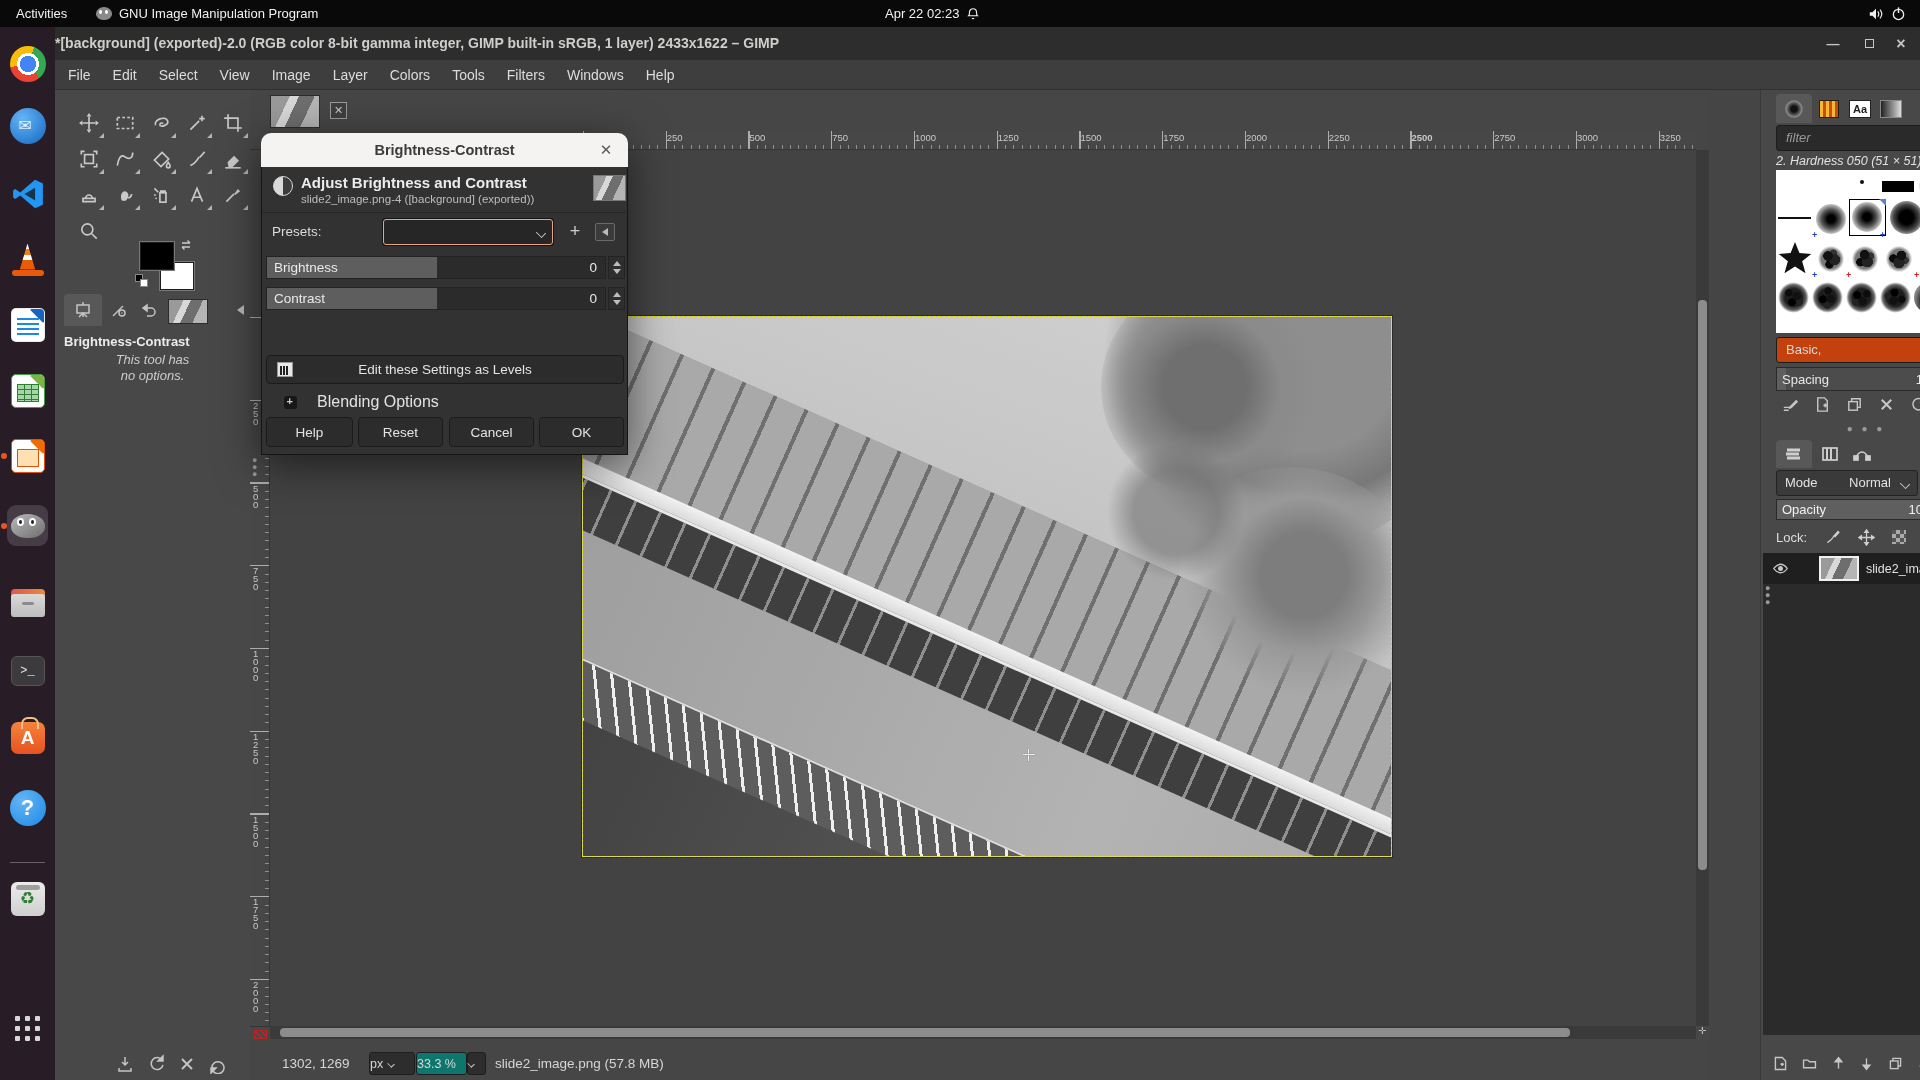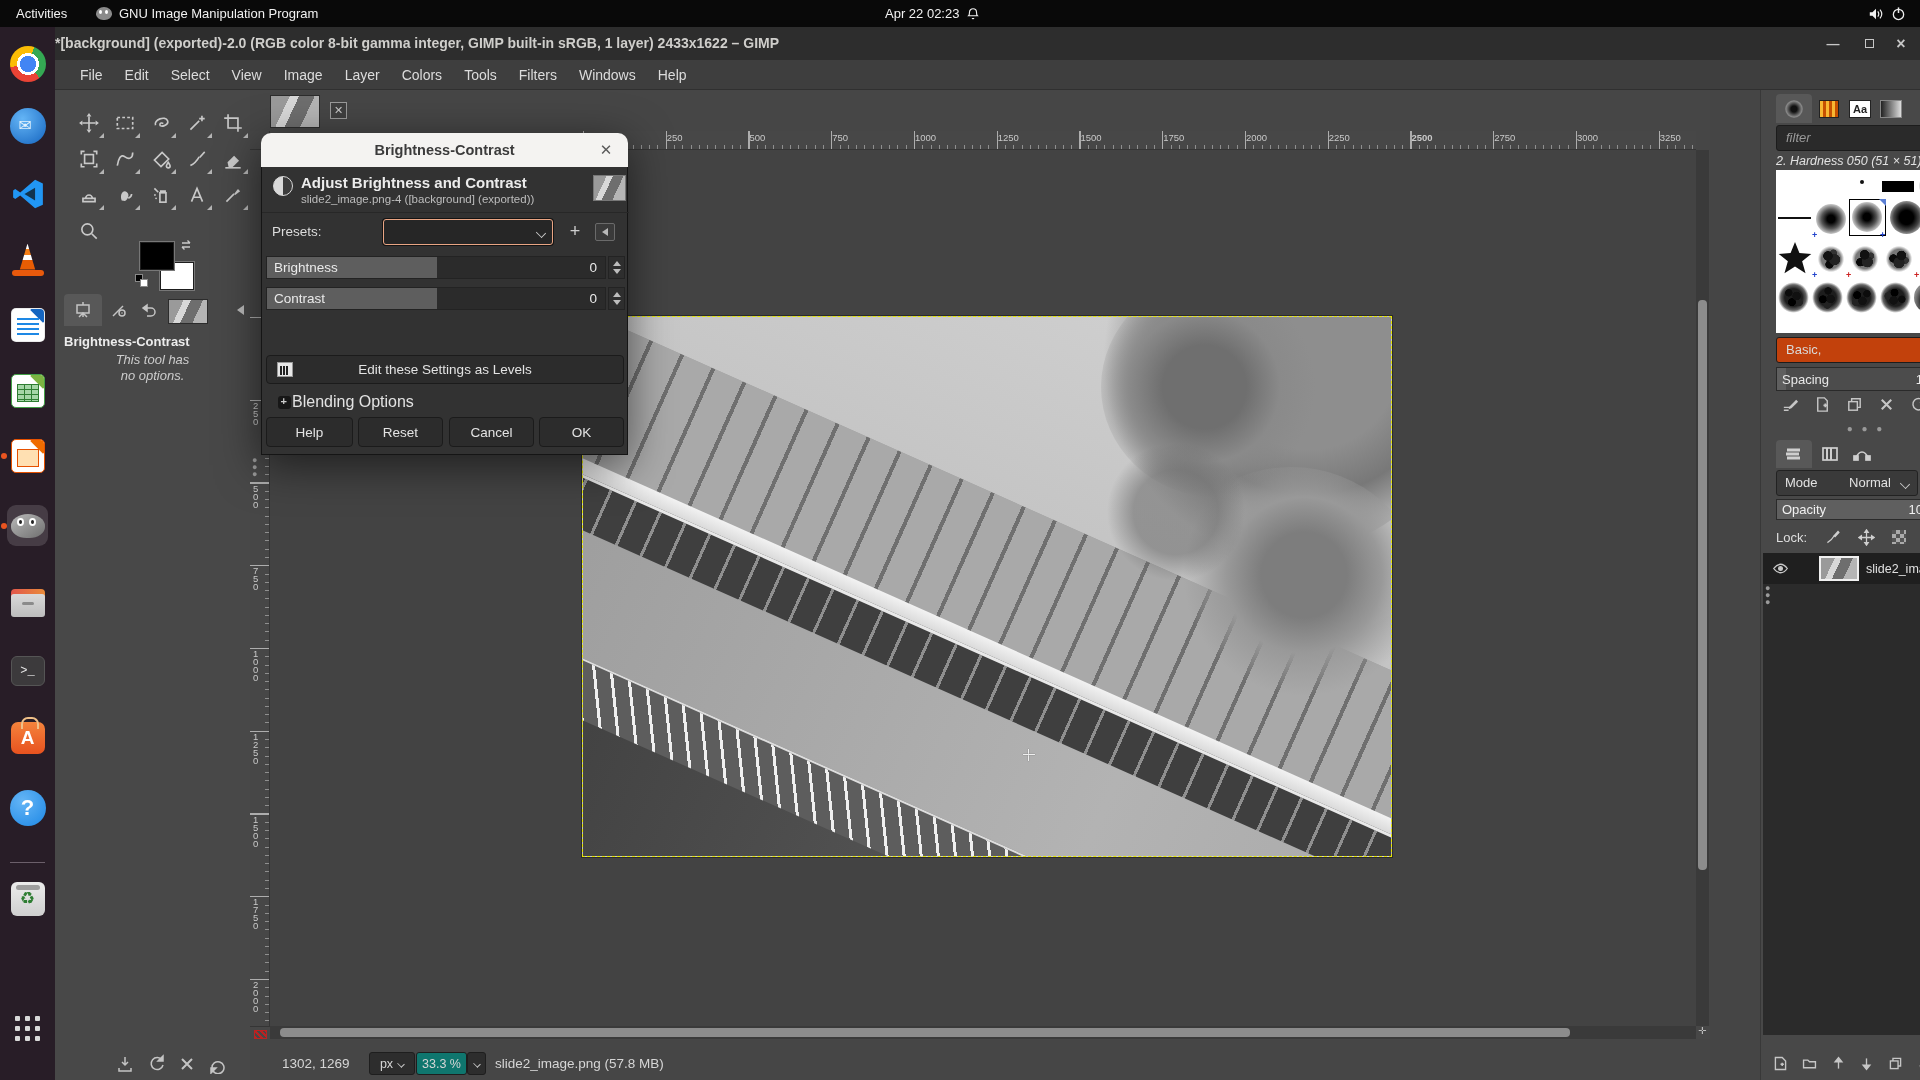--- a/index.html
+++ b/index.html
@@ -49,21 +49,21 @@
   .trash-ic { width:34px; height:34px; border-radius:6px; background:linear-gradient(180deg,#ececec,#cfcfcf); position:relative; display:flex; align-items:center; justify-content:center; color:#2e7d32; font-size:17px; }
   .trash-ic:before { content:""; position:absolute; top:3px; left:5px; width:24px; height:5px; border-radius:3px; background:#9e9e9e; }
   .grid-ic { width:26px; height:26px; display:grid; grid-template-columns:repeat(3,1fr); gap:4px; }
   .grid-ic i { width:5px; height:5px; background:#d9d9d9; border-radius:1px; }
 
   
   #titlebar { position:absolute; left:55px; top:27px; width:1865px; height:33px; background:#2d2d2d; color:#cfcecb; font-size:14px; font-weight:bold; }
   #titlebar .t { position:absolute; width:100%; text-align:left; line-height:33px; }
   .winbtn { position:absolute; top:8px; width:18px; height:18px; color:#c7c7c7; font-size:13px; line-height:18px; text-align:center; }
   .restore-glyph { display:inline-block; width:9px; height:9px; border:1px solid #c7c7c7; margin-top:4px; }
-  #menubar { position:absolute; left:55px; top:60px; width:1865px; height:30px; background:#3e3e3e; border-bottom:1px solid #303030; color:#dcdcdc; font-size:14px; display:flex; align-items:center; padding-left:16px; gap:4px; }
+  #menubar { position:absolute; left:55px; top:60px; width:1865px; height:30px; background:#3e3e3e; border-bottom:1px solid #303030; color:#dcdcdc; font-size:14px; display:flex; align-items:center; padding-left:4px; gap:4px; }
   #menubar span { padding:3px 9px; }
 
   
   #toolbox { position:absolute; left:55px; top:90px; width:195px; height:990px; background:#484848; }
   .tool { position:absolute; width:34px; height:34px; display:flex; align-items:center; justify-content:center; }
   .tool svg { stroke:#c9c9c9; fill:none; stroke-width:1.5; width:22px; height:22px; }
   .tool svg .f { fill:#c9c9c9; stroke:none; }
   .tool.grp:after { content:""; position:absolute; right:2px; bottom:2px; border-left:5px solid transparent; border-bottom:5px solid #b5b5b5; }
   .swatch { position:absolute; border:1px solid #1d1d1d; box-shadow:0 0 0 1px #777; }
   .dtab { position:absolute; display:flex; align-items:center; justify-content:center; }
@@ -104,21 +104,21 @@
   #hscroll { position:absolute; left:20px; top:936px; width:1426px; height:13px; background:#3a3a3a; }
   #hscroll .thumb { position:absolute; left:10px; top:2px; width:1290px; height:9px; border-radius:4px; background:#8c8c8c; }
   #vscroll { position:absolute; left:1446px; top:60px; width:13px; height:876px; background:#3a3a3a; }
   #vscroll .thumb { position:absolute; left:2px; top:150px; width:9px; height:570px; border-radius:4px; background:#8c8c8c; }
   #qmask { position:absolute; left:0; top:936px; width:20px; height:13px; background:#474747; border-top:1px solid #353535; }
   #qmask:before { content:""; position:absolute; left:4px; top:3px; width:11px; height:7px; border:1px solid #b22; background:repeating-linear-gradient(45deg,#b22 0 2px,transparent 2px 4px); }
   #navbtn { position:absolute; left:1446px; top:936px; width:14px; height:13px; background:#474747; }
   #navbtn:before { content:"✛"; position:absolute; left:2px; top:-1px; font-size:10px; color:#bbb; }
 
   #statusbar { position:absolute; left:0; top:957px; width:1460px; height:33px; background:#464646; color:#d6d6d6; font-size:13.5px; }
-  .sbox { position:absolute; top:5px; height:23px; background:#2d2d2d; border:1px solid #1e1e1e; border-radius:3px; color:#d6d6d6; font-size:12.5px; display:flex; align-items:center; justify-content:center; gap:5px; }
+  .sbox { position:absolute; top:5px; height:23px; background:#2d2d2d; border:1px solid #1e1e1e; border-radius:3px; color:#d6d6d6; font-size:12.5px; display:flex; align-items:center; gap:5px; }
 
   
   #dialog { position:absolute; left:261px; top:133px; width:367px; height:322px; z-index:60; filter:drop-shadow(0 10px 22px rgba(0,0,0,.55)); }
   #dlg-header { position:absolute; left:0; top:0; width:367px; height:34px; background:#f4f3f1; border-radius:10px 10px 0 0; }
   #dlg-header .t { position:absolute; width:100%; text-align:center; line-height:34px; font-weight:bold; font-size:14.5px; color:#3b3b3b; }
   #dlg-close { position:absolute; right:12px; top:7px; width:20px; height:20px; text-align:center; line-height:20px; color:#5a5a5a; font-size:15px; }
   #dlg-body { position:absolute; left:0; top:34px; width:367px; height:288px; background:#323232; border:1px solid #151515; border-top:none; color:#e2e2e2; }
   .bc-icon { position:absolute; left:11px; top:9px; width:20px; height:20px; border-radius:50%; background:linear-gradient(90deg,#d9d9d9 50%,#3c3c3c 50%); border:1px solid #d9d9d9; }
   #dlg-heading { position:absolute; left:39px; top:7px; font-size:15px; font-weight:bold; color:#ececec; }
   #dlg-sub { position:absolute; left:39px; top:26px; font-size:11.5px; color:#bdbdbd; }
@@ -136,21 +136,21 @@
   .sliderrow .val { position:absolute; right:8px; top:3px; font-size:13.5px; color:#eaeaea; }
   .spinner { position:absolute; left:346px; width:17px; height:23px; background:#2e2e2e; border:1px solid #232323; }
   .spinner i { position:absolute; left:4px; width:0; height:0; border-left:4px solid transparent; border-right:4px solid transparent; }
   .spinner .up { top:4px; border-bottom:5px solid #bdbdbd; }
   .spinner .dn { bottom:4px; border-top:5px solid #bdbdbd; }
   .dlg-btn { position:absolute; height:30px; background:#2c2c2c; border:1px solid #1b1b1b; border-radius:4px; color:#e3e3e3; font-size:13.5px; display:flex; align-items:center; justify-content:center; }
   #levels-btn { left:4px; top:188px; width:358px; height:29px; }
   .hist-ic { position:absolute; left:10px; top:6px; width:16px; height:15px; background:#e8e8e8; border:1px solid #999; }
   .hist-ic:before { content:""; position:absolute; left:2px; bottom:1px; width:10px; height:9px;
     background:linear-gradient(90deg,#222 0 2px,transparent 2px 3px,#222 3px 5px,transparent 5px 6px,#222 6px 8px,transparent 8px); }
-  #blend-row { position:absolute; left:16px; top:227px; height:16px; display:flex; align-items:center; gap:1px; }
+  #blend-row { position:absolute; left:22px; top:227px; height:16px; display:flex; align-items:center; gap:20px; }
   .expander-ic { width:13px; height:13px; border-radius:3px; background:#171717; position:relative; }
   .expander-ic:before { content:"+"; position:absolute; left:2.5px; top:-1px; color:#cdcdcd; font-size:11px; font-weight:bold; }
   .checkbox { width:15px; height:15px; border-radius:3px; background:#1d1d1d; border:1px solid #101010; position:relative; }
   .checkbox.checked:before { content:"✕"; position:absolute; left:2px; top:0px; color:#f2f2f2; font-size:11px; font-weight:bold; }
   #preview-row { position:absolute; left:7px; top:254px; display:flex; align-items:center; gap:9px; font-size:13.5px; color:#c6c6c6; }
   #split-row { position:absolute; left:279px; top:254px; display:flex; align-items:center; gap:8px; font-size:13.5px; color:#d6d6d6; }
 
   
   #rightpanel { position:absolute; left:1760px; top:90px; width:210px; height:990px; background:#484848; border-left:1px solid #383838; }
   .rtab { position:absolute; display:flex; align-items:center; justify-content:center; background:transparent; }

